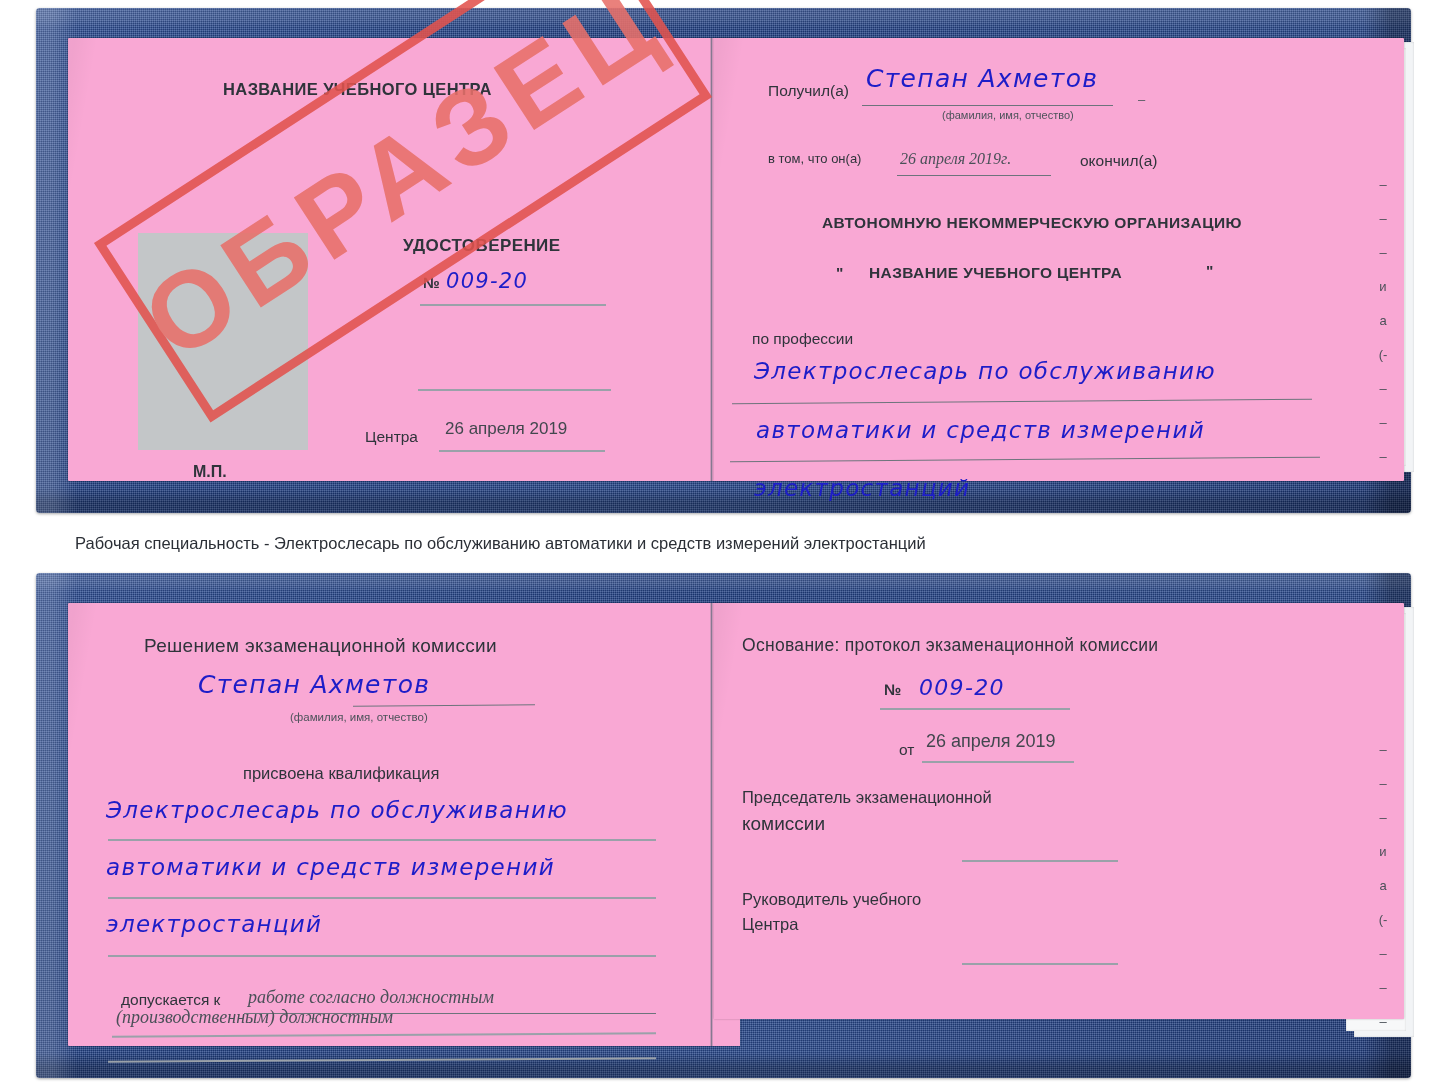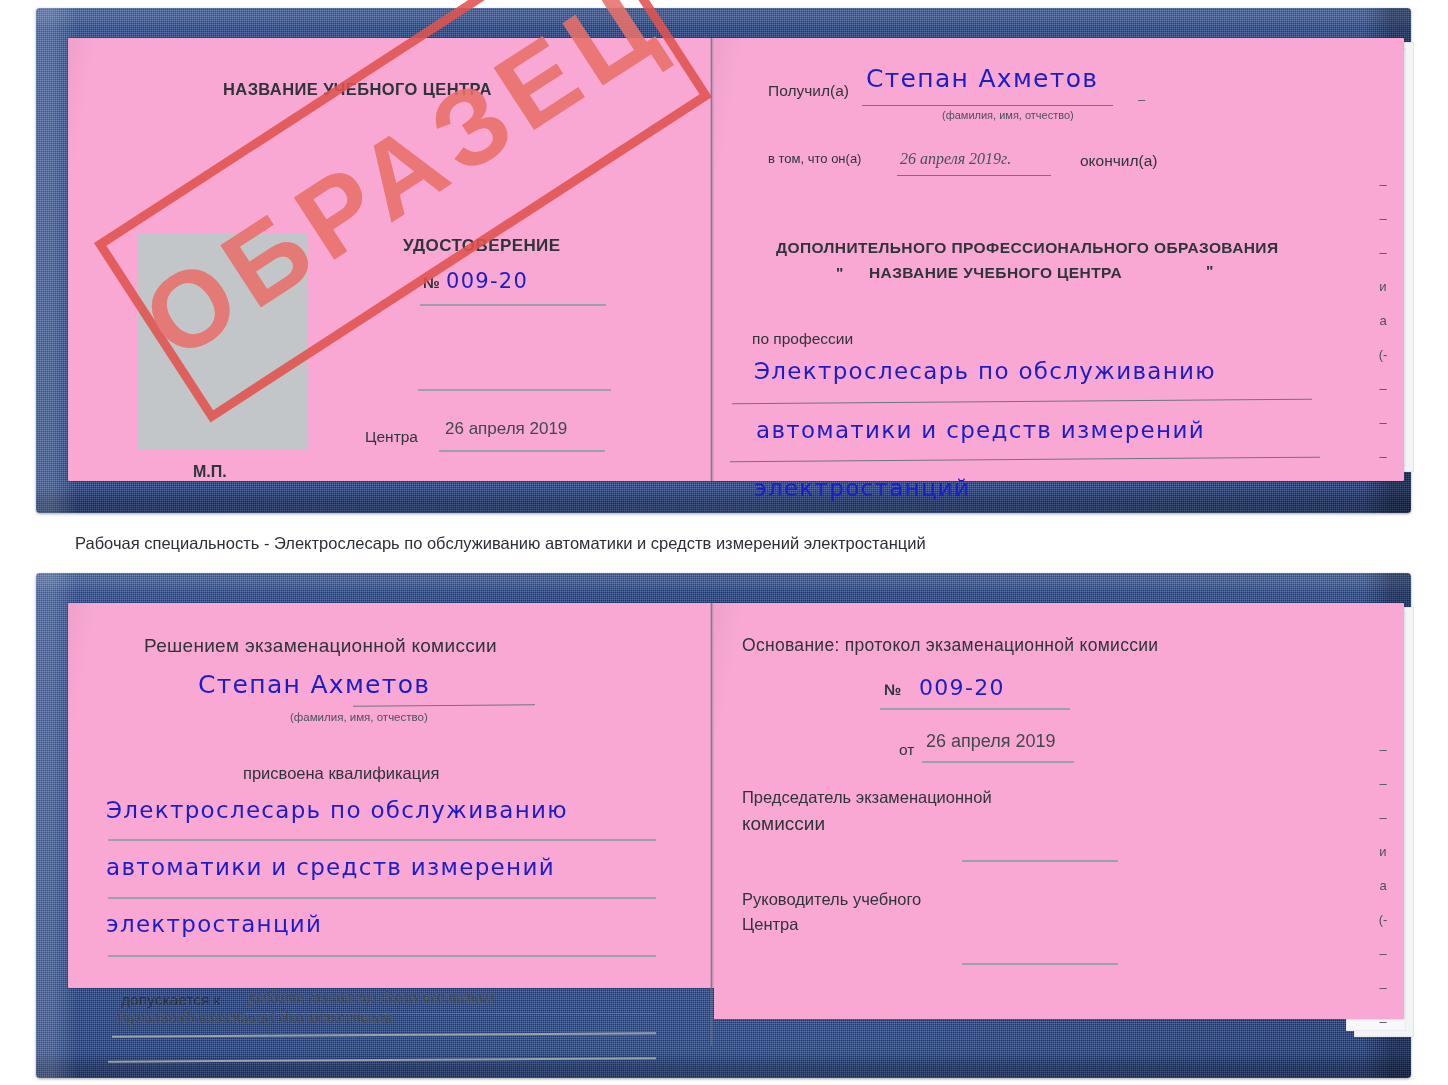--- a/index.html
+++ b/index.html
@@ -54,21 +54,21 @@
   
   .peek{position:absolute;background:#f2f4f6;box-shadow:inset 0 0 2px rgba(0,0,0,.18);}
 
   
   .t{position:absolute;white-space:pre;line-height:1.15;}
   .cap{letter-spacing:.4px;}
   .bold{font-weight:700;}
   .small{font-size:11px;}
   .hand{
     font-family:"DejaVu Sans","Liberation Sans",sans-serif;
-    color:#1d1dc8;font-weight:500;letter-spacing:1.3px;
+    color:#1d1dc8;font-weight:500;letter-spacing:1.3px;font-style:italic;
   }
   .ital{
     font-family:"Liberation Serif","DejaVu Serif",serif;
     font-style:italic;color:#4a5058;
   }
   .rule{position:absolute;height:1.6px;background:#9aa1a9;}
   .rule.dark{background:#6d747c;height:1.3px;}
 
   
   .photo{position:absolute;background:#c3c6c8;}
@@ -134,21 +134,21 @@
     <div class="t hand" style="left:152px;top:27px;font-size:25px;">Степан Ахметов</div>
     <div class="rule dark" style="left:148px;top:67px;width:251px;"></div>
     <div class="t small" style="left:228px;top:71px;font-size:11px;color:#4c525a;">(фамилия, имя, отчество)</div>
     <div class="t" style="left:424px;top:55px;font-size:13px;color:#555b62;">–</div>
 
     <div class="t" style="left:54px;top:114px;font-size:13px;color:#2f343b;">в том, что он(а)</div>
     <div class="t ital" style="left:186px;top:112px;font-size:16px;">26 апреля 2019г.</div>
     <div class="rule dark" style="left:183px;top:137px;width:154px;"></div>
     <div class="t" style="left:366px;top:114px;font-size:15.5px;color:#2f343b;">окончил(а)</div>
 
-    <div class="t cap bold" style="left:62px;top:201px;font-size:15.5px;color:#2f343b;">ДОПОЛНИТЕЛЬНОГО ПРОФЕССИОНАЛЬНОГО ОБРАЗОВАНИЯ</div>
+    <div class="t cap bold" style="left:108px;top:176px;font-size:15.5px;color:#2f343b;">АВТОНОМНУЮ НЕКОММЕРЧЕСКУЮ ОРГАНИЗАЦИЮ</div>
     <div class="t bold" style="left:122px;top:226px;font-size:15.5px;color:#2f343b;">"</div>
     <div class="t cap bold" style="left:155px;top:226px;font-size:15.5px;color:#2f343b;">НАЗВАНИЕ УЧЕБНОГО ЦЕНТРА</div>
     <div class="t bold" style="left:492px;top:224px;font-size:15.5px;color:#2f343b;">"</div>
 
     <div class="t" style="left:38px;top:292px;font-size:15.5px;color:#2f343b;">по профессии</div>
 
     <div class="t hand" style="left:40px;top:320px;font-size:23px;">Электрослесарь по обслуживанию</div>
     <div class="rule dark" style="left:18px;top:363px;width:580px;transform:rotate(-0.45deg);"></div>
 
     <div class="t hand" style="left:42px;top:379px;font-size:23px;">автоматики и средств измерений</div>
@@ -175,21 +175,21 @@
 
 <div class="caption" style="left:75px;top:532px;">Рабочая специальность - Электрослесарь по обслуживанию автоматики и средств измерений электростанций</div>
 
 <div class="book" style="left:36px;top:573px;width:1375px;height:505px;">
 
   <div class="cover"></div>
 
   <div class="peek" style="left:1318px;top:34px;width:60px;height:430px;"></div>
   <div class="peek" style="left:1310px;top:40px;width:60px;height:418px;background:#f7f8f9;"></div>
 
-  <div class="page left" style="left:32px;top:30px;width:630px;height:385px;">
+  <div class="page left" style="left:32px;top:30px;width:630px;height:443px;">
 
     <div class="t" style="left:76px;top:32px;font-size:19px;color:#2f343b;letter-spacing:.3px;">Решением экзаменационной комиссии</div>
 
     <div class="t hand" style="left:130px;top:68px;font-size:25px;">Степан Ахметов</div>
     <div class="rule dark" style="left:285px;top:102px;width:182px;transform:rotate(-0.5deg);"></div>
     <div class="t small" style="left:222px;top:108px;font-size:11.5px;color:#4c525a;">(фамилия, имя, отчество)</div>
 
     <div class="t" style="left:175px;top:161px;font-size:16.5px;color:#2f343b;">присвоена квалификация</div>
 
     <div class="t hand" style="left:38px;top:194px;font-size:23px;">Электрослесарь по обслуживанию</div>

